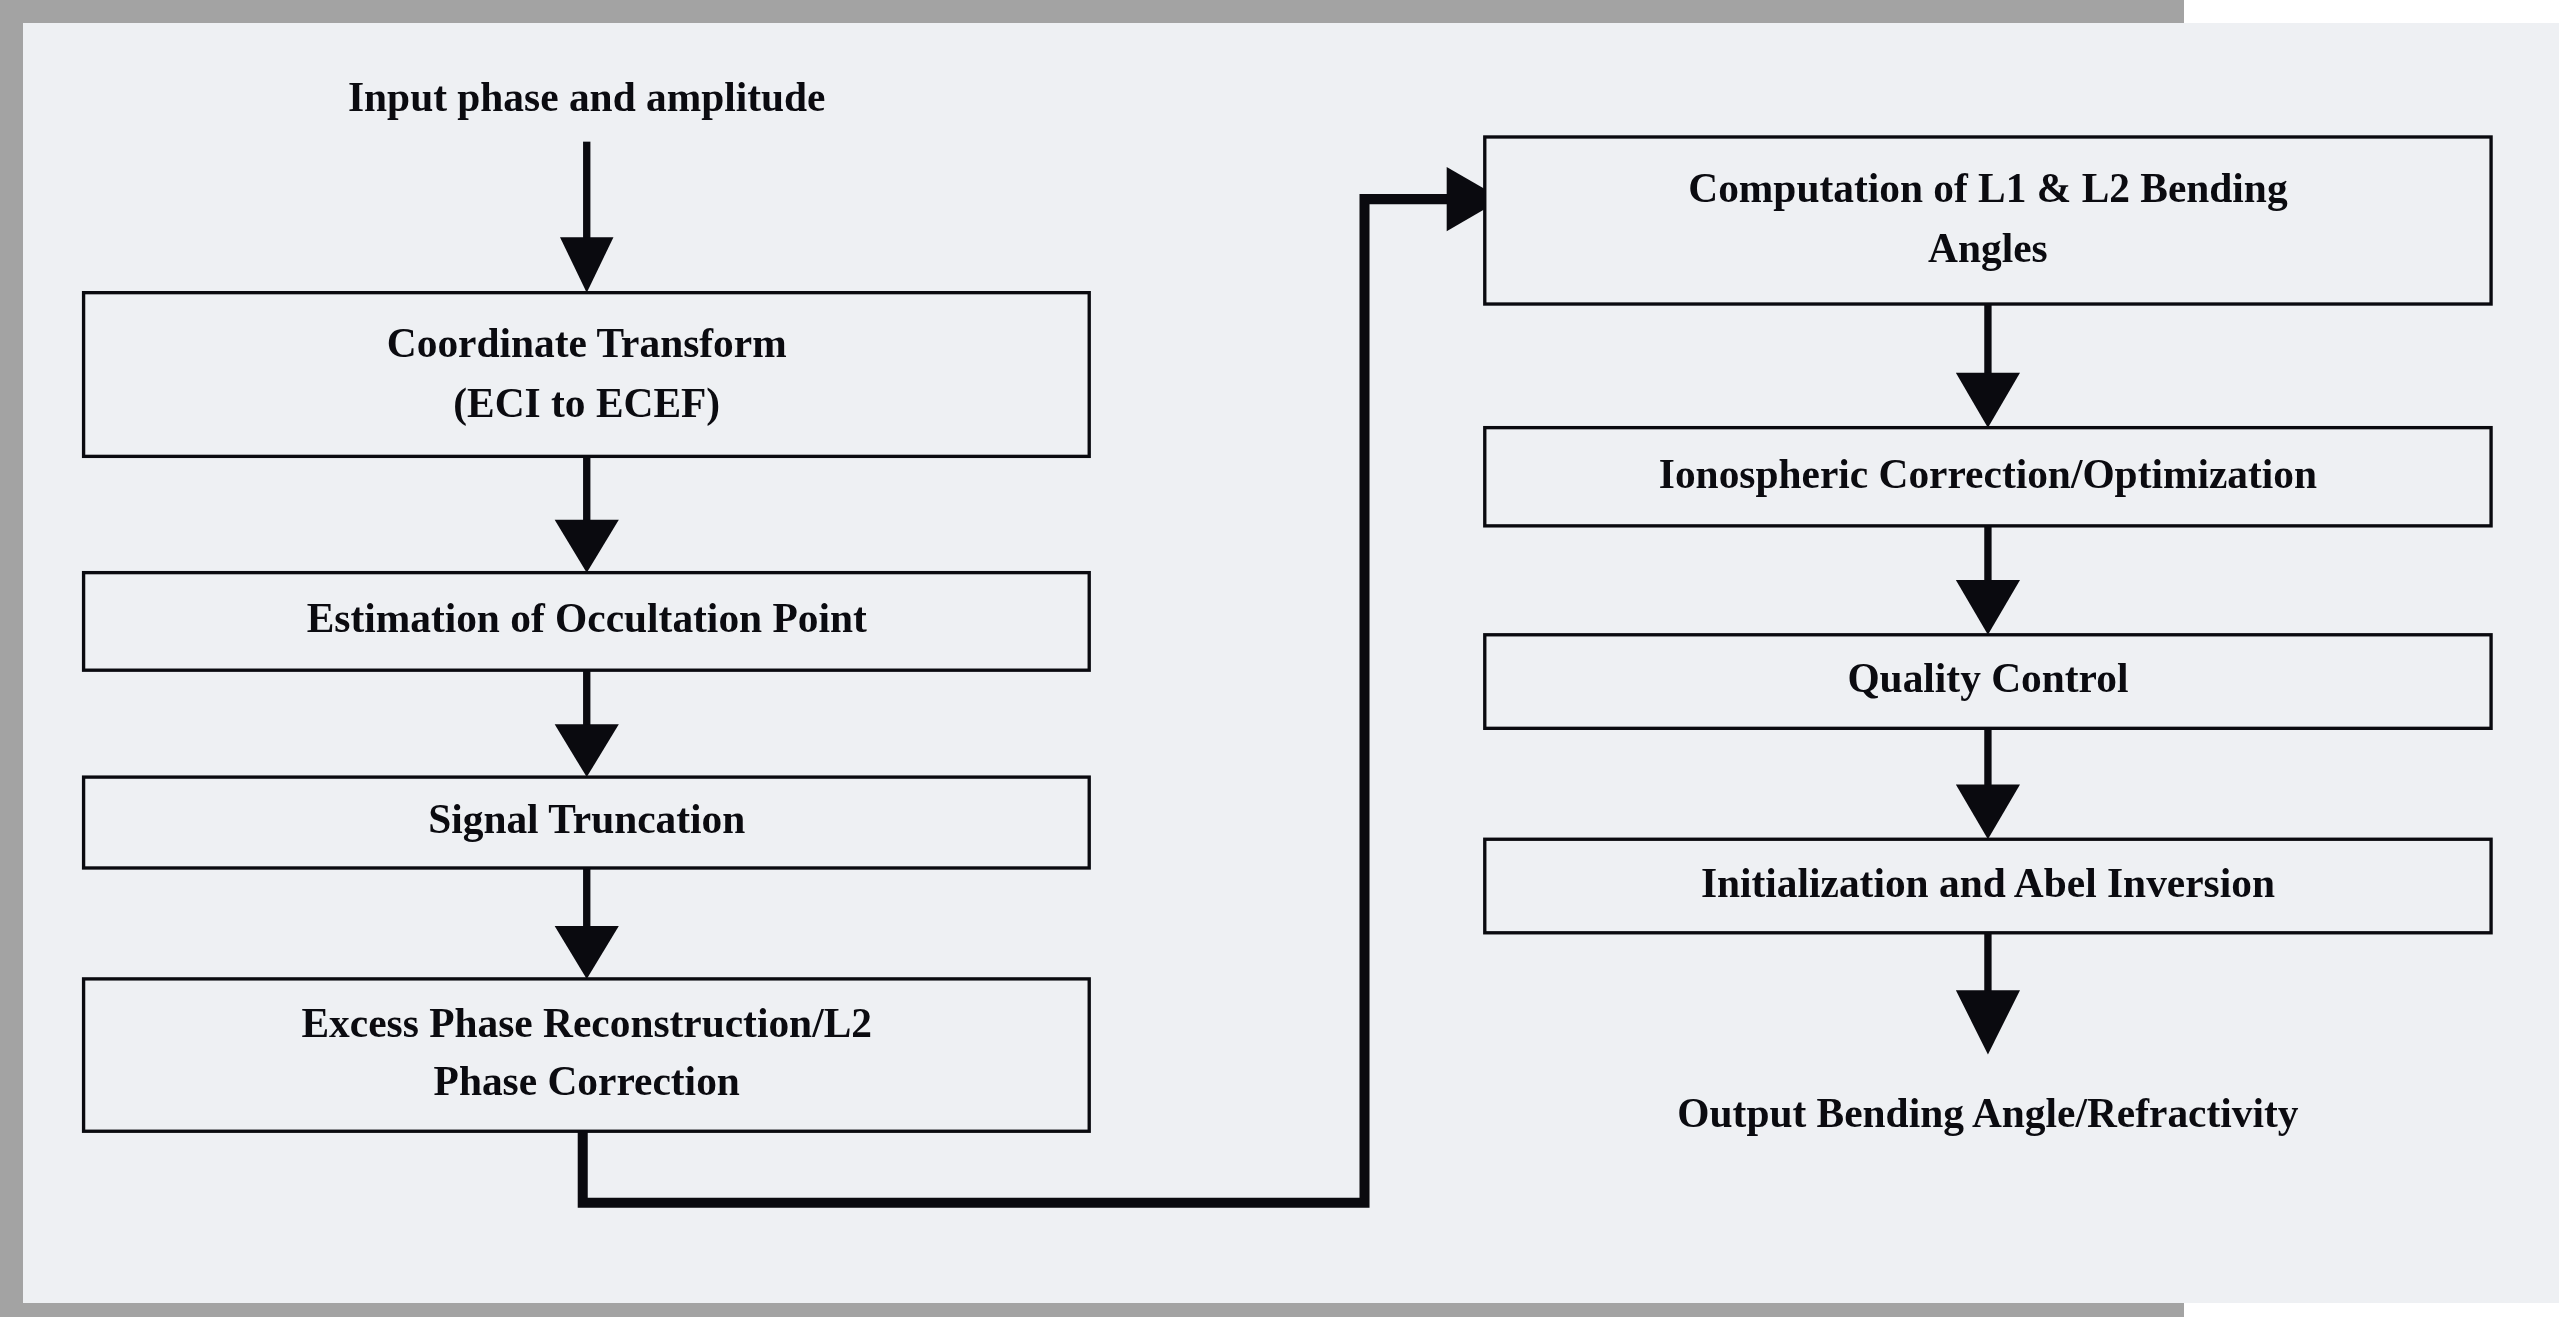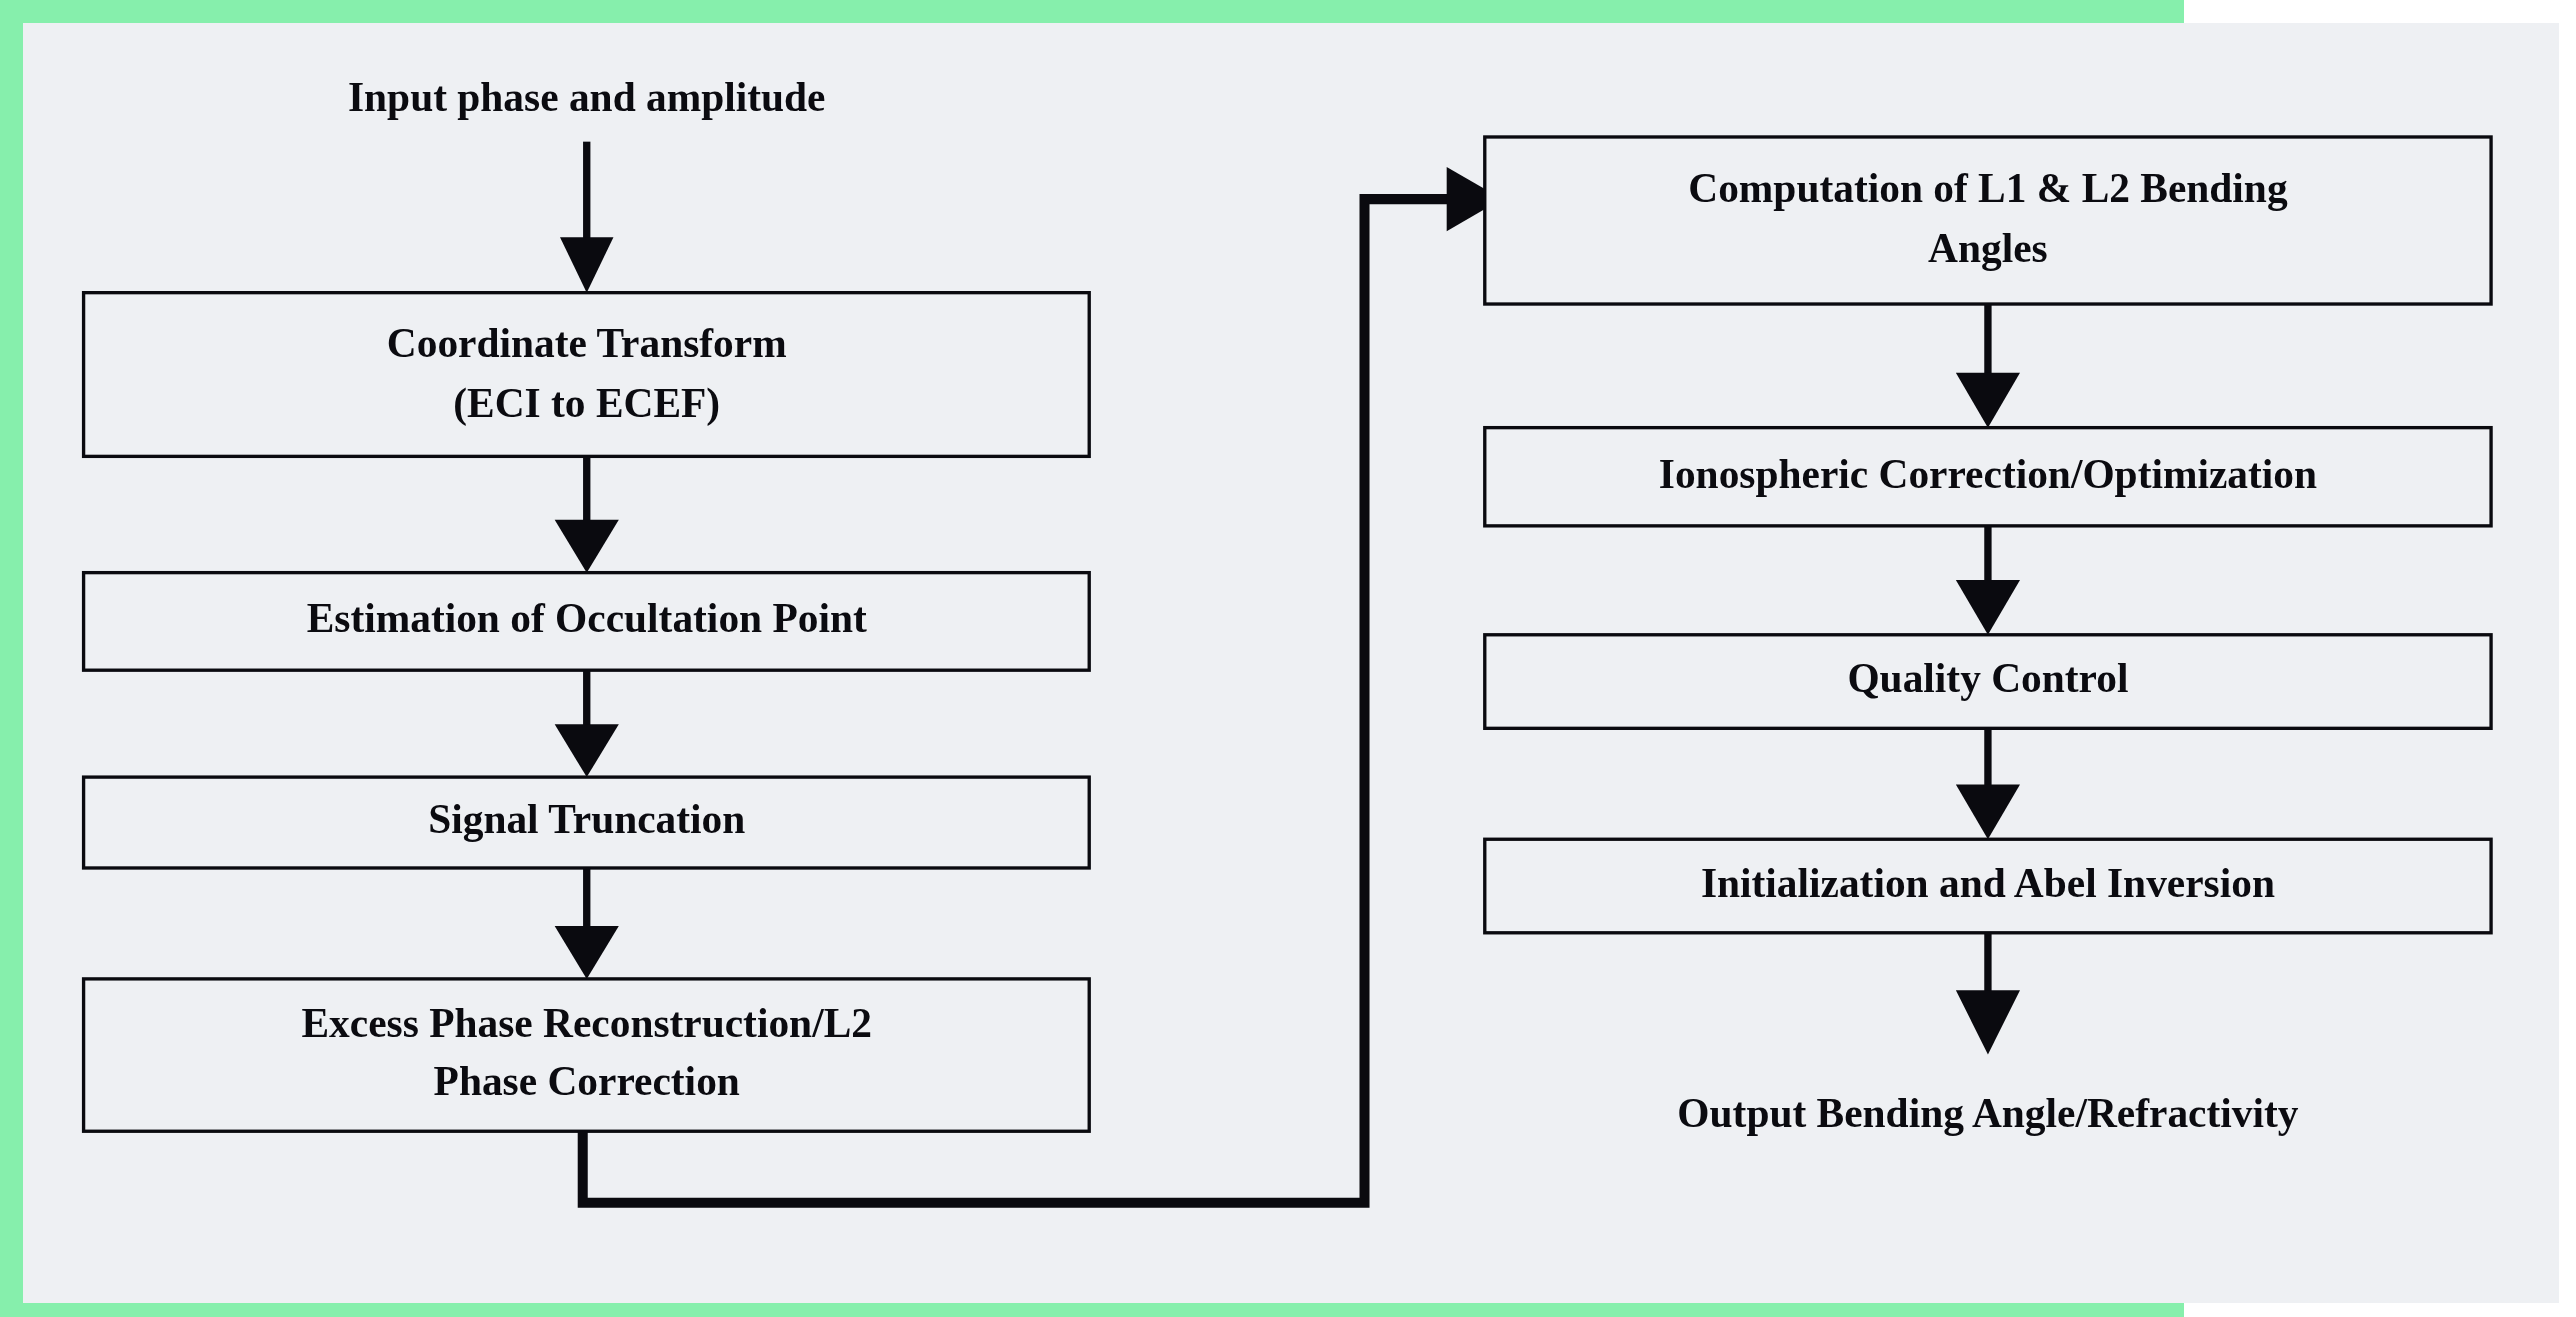--- a/index.html
+++ b/index.html
@@ -11,21 +11,21 @@
   body {
     width: 2576px;
     height: 1317px;
     font-family: "Liberation Serif", "DejaVu Serif", serif;
     overflow: hidden;
   }
   #figure-root {
     position: relative;
     width: 2184px;
     height: 1317px;
-    background: #86efac;
+    background: #a3a3a3;
   }
   #figure-panel {
     position: absolute;
     left: 23.4px;
     top: 23px;
     width: 2536px;
     height: 1280px;
     background: #eef0f3;
   }
   #flow-svg {

